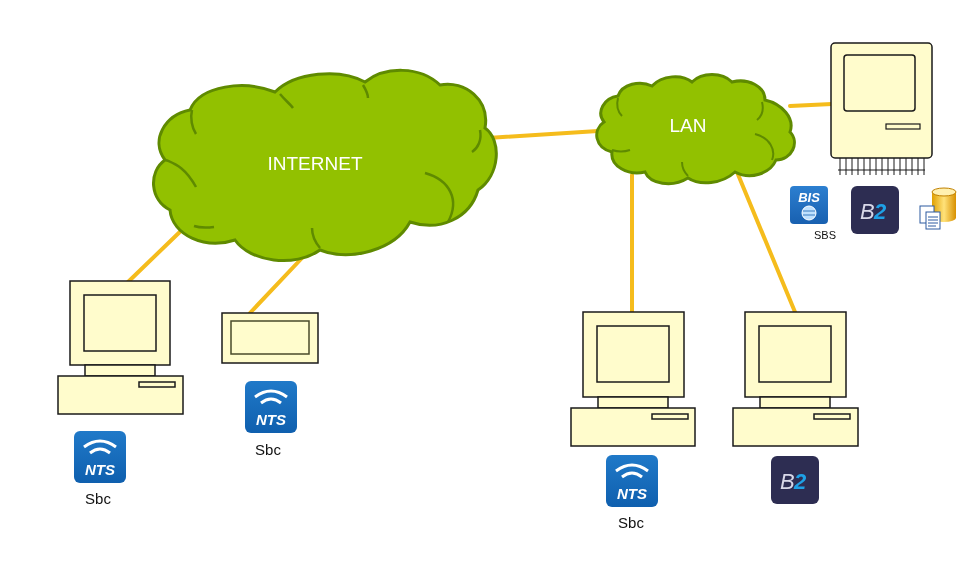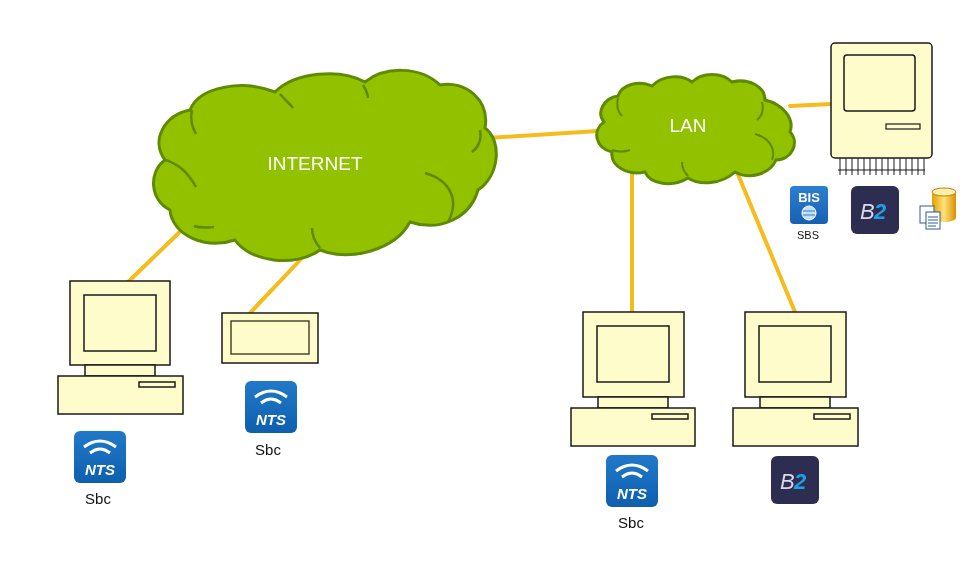--- a/index.html
+++ b/index.html
@@ -4,21 +4,21 @@
 <style>
   html, body { margin:0; padding:0; background:#ffffff; }
   body { width:973px; height:563px; position:relative; overflow:hidden; font-family:"Liberation Sans", sans-serif; }
   svg.diagram { position:absolute; left:0; top:0; }
   .cloud-label { font-family:"Liberation Sans", sans-serif; fill:#ffffff; font-size:19px; }
   .caption { position:absolute; font-family:"Liberation Sans", sans-serif; font-size:15px; color:#111; text-align:center; width:60px; }
   .caption.small { font-size:11px; }
   .icon { position:absolute; }
   .nts { width:52px; height:52px; border-radius:6px; background:linear-gradient(#2079c8,#0f5fae); }
   .b2 { width:48px; height:48px; border-radius:6px; background:#2d2d52; }
-  .bis { width:38px; height:38px; border-radius:4px; background:linear-gradient(#2c7fd0,#1860b0); }
+  .bis { width:38px; height:38px; border-radius:4px; background:linear-gradient(#2c7fd0,#1860b0);font-style:italic; }
 </style>
 </head>
 <body>
 
 <svg class="diagram" width="973" height="563" viewBox="0 0 973 563">
 
   <g stroke="#f5bc1c" stroke-width="4" fill="none" stroke-linecap="round">
     <line x1="186" y1="226" x2="128" y2="282"></line>
     <line x1="302" y1="258" x2="250" y2="313"></line>
     <line x1="488" y1="138" x2="598" y2="131"></line>
@@ -139,21 +139,21 @@
 </div>
 
 <div class="icon bis" style="left:790px;top:186px;">
   <svg width="38" height="38" viewBox="0 0 38 38">
     <text x="19" y="16" text-anchor="middle" font-family="Liberation Sans, sans-serif" font-weight="bold" font-size="13" fill="#fff">BIS</text>
     <circle cx="19" cy="27" r="7" fill="#bfe1ff" stroke="#fff" stroke-width="1"></circle>
     <line x1="13" y1="25" x2="25" y2="25" stroke="#3a7cc0" stroke-width="1"></line>
     <line x1="13" y1="29" x2="25" y2="29" stroke="#3a7cc0" stroke-width="1"></line>
   </svg>
 </div>
-<div class="caption small" style="left:778px;top:229px;">SBS</div>
+<div class="caption small" style="left:795px;top:229px;">SBS</div>
 
 <div class="icon b2" style="left:851px;top:186px;">
   <svg width="48" height="48" viewBox="0 0 48 48">
     <text x="9" y="33" font-family="Liberation Sans, sans-serif" font-style="italic" font-size="22" fill="#d8d8e8">B</text>
     <text x="23" y="33" font-family="Liberation Sans, sans-serif" font-style="italic" font-weight="bold" font-size="22" fill="#1ea0e6">2</text>
   </svg>
 </div>
 
 <div class="icon" style="left:918px;top:186px;">
   <svg width="42" height="48" viewBox="0 0 42 48">

